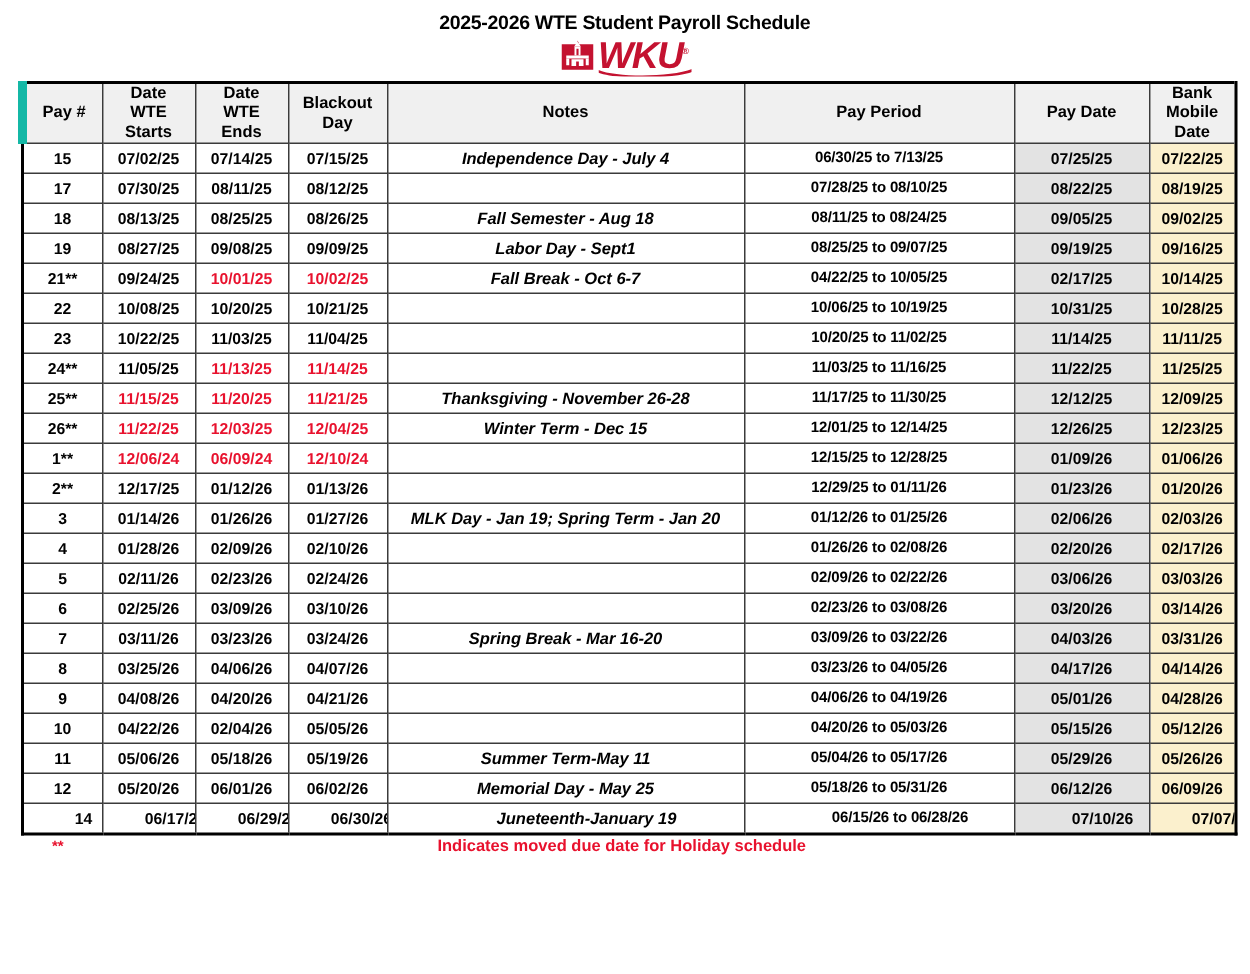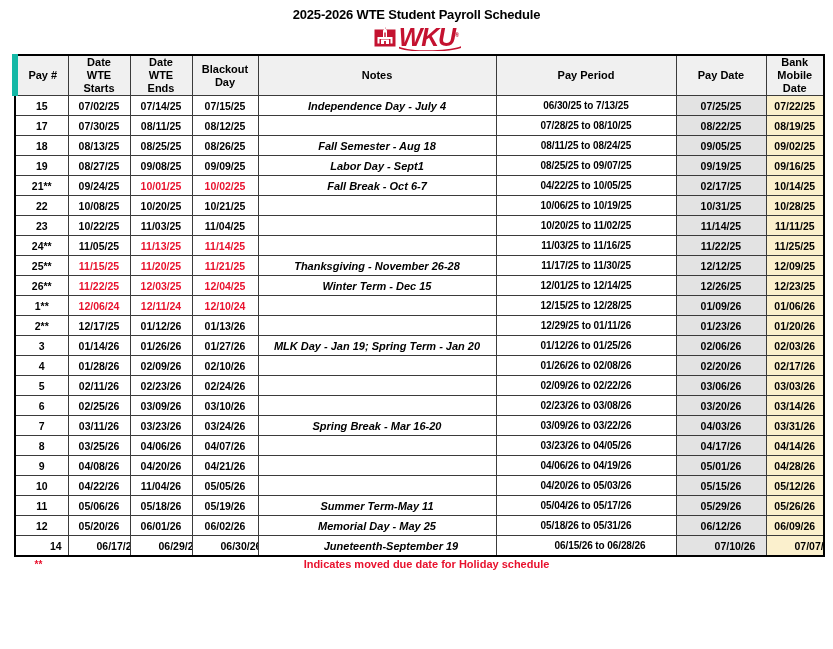--- a/index.html
+++ b/index.html
@@ -149,21 +149,21 @@
     left: 0;
     width: 53px;
     text-align: center;
     color: #e8112d;
     font-weight: bold;
     font-size: 10px;
     line-height: 13px;
   }
   .footnote-text {
     position: absolute;
-    left: 237px;
+    left: 225px;
     width: 355px;
     text-align: center;
     color: #e8112d;
     font-weight: bold;
     font-size: 11px;
     line-height: 13px;
   }
 
   
   .legend {
@@ -340,21 +340,21 @@
             <td><span class="red">12/03/25</span></td>
             <td><span class="red">12/04/25</span></td>
             <td class="c-notes"><span class="blk">Winter Term - Dec 15</span></td>
             <td class="c-period"><span class="blk">12/01/25 to 12/14/25</span></td>
             <td class="c-paydate"><span class="blk">12/26/25</span></td>
             <td class="c-bank"><span class="blk">12/23/25</span></td>
           </tr>
           <tr>
             <td>1**</td>
             <td><span class="red">12/06/24</span></td>
-            <td><span class="red">12/11/24</span></td>
+            <td><span class="red">06/09/24</span></td>
             <td><span class="red">12/10/24</span></td>
             <td class="c-notes"><span class="blk"></span></td>
             <td class="c-period"><span class="blk">12/15/25 to 12/28/25</span></td>
             <td class="c-paydate"><span class="blk">01/09/26</span></td>
             <td class="c-bank"><span class="blk">01/06/26</span></td>
           </tr>
           <tr>
             <td>2**</td>
             <td><span class="blk">12/17/25</span></td>
             <td><span class="blk">01/12/26</span></td>
@@ -430,21 +430,21 @@
             <td><span class="blk">04/20/26</span></td>
             <td><span class="blk">04/21/26</span></td>
             <td class="c-notes"><span class="blk"></span></td>
             <td class="c-period"><span class="blk">04/06/26 to 04/19/26</span></td>
             <td class="c-paydate"><span class="blk">05/01/26</span></td>
             <td class="c-bank"><span class="blk">04/28/26</span></td>
           </tr>
           <tr>
             <td>10</td>
             <td><span class="blk">04/22/26</span></td>
-            <td><span class="blk">11/04/26</span></td>
+            <td><span class="blk">02/04/26</span></td>
             <td><span class="blk">05/05/26</span></td>
             <td class="c-notes"><span class="blk"></span></td>
             <td class="c-period"><span class="blk">04/20/26 to 05/03/26</span></td>
             <td class="c-paydate"><span class="blk">05/15/26</span></td>
             <td class="c-bank"><span class="blk">05/12/26</span></td>
           </tr>
           <tr>
             <td>11</td>
             <td><span class="blk">05/06/26</span></td>
             <td><span class="blk">05/18/26</span></td>
@@ -462,21 +462,21 @@
             <td class="c-notes"><span class="blk">Memorial Day - May 25</span></td>
             <td class="c-period"><span class="blk">05/18/26 to 05/31/26</span></td>
             <td class="c-paydate"><span class="blk">06/12/26</span></td>
             <td class="c-bank"><span class="blk">06/09/26</span></td>
           </tr>
           <tr>
             <td>14</td>
             <td><span class="blk">06/17/26</span></td>
             <td><span class="blk">06/29/26</span></td>
             <td><span class="blk">06/30/26</span></td>
-            <td class="c-notes"><span class="blk">Juneteenth-September 19</span></td>
+            <td class="c-notes"><span class="blk">Juneteenth-January 19</span></td>
             <td class="c-period"><span class="blk">06/15/26 to 06/28/26</span></td>
             <td class="c-paydate"><span class="blk">07/10/26</span></td>
             <td class="c-bank"><span class="blk">07/07/26</span></td>
           </tr>
         </tbody>
     </table>
   </div>
 
   <div class="footnote-row">
     <div class="footnote-star">**</div>

